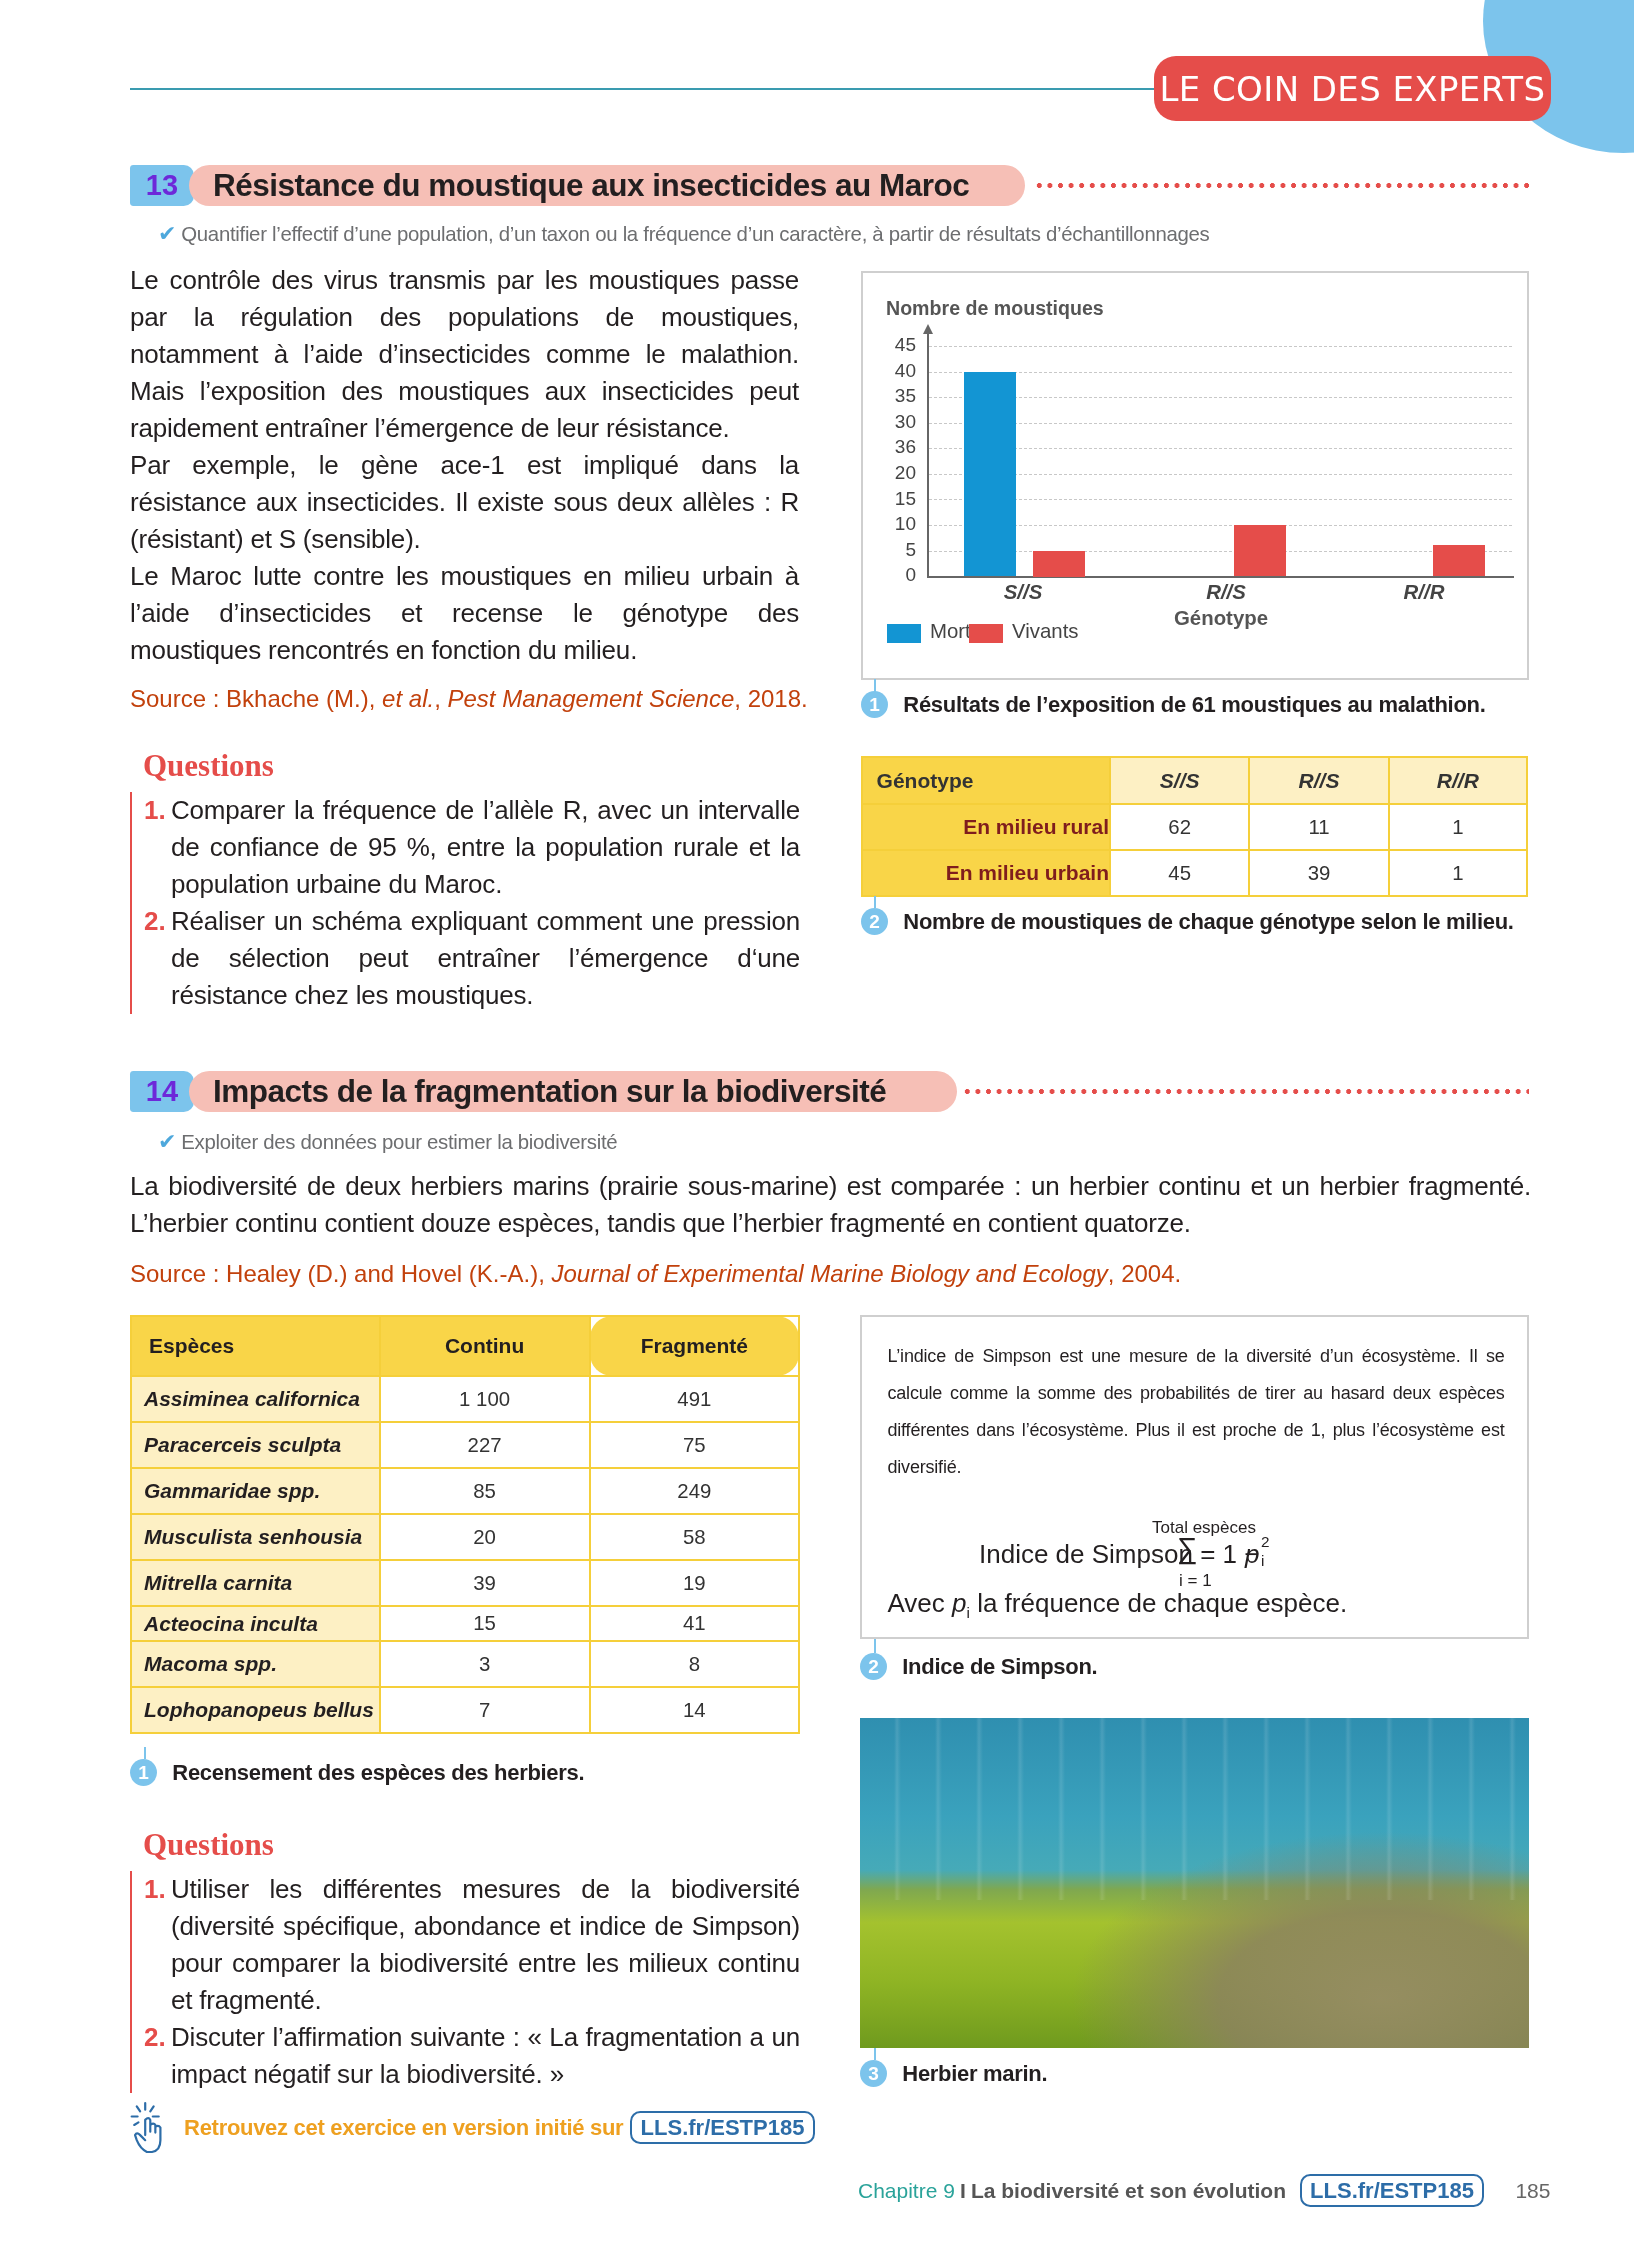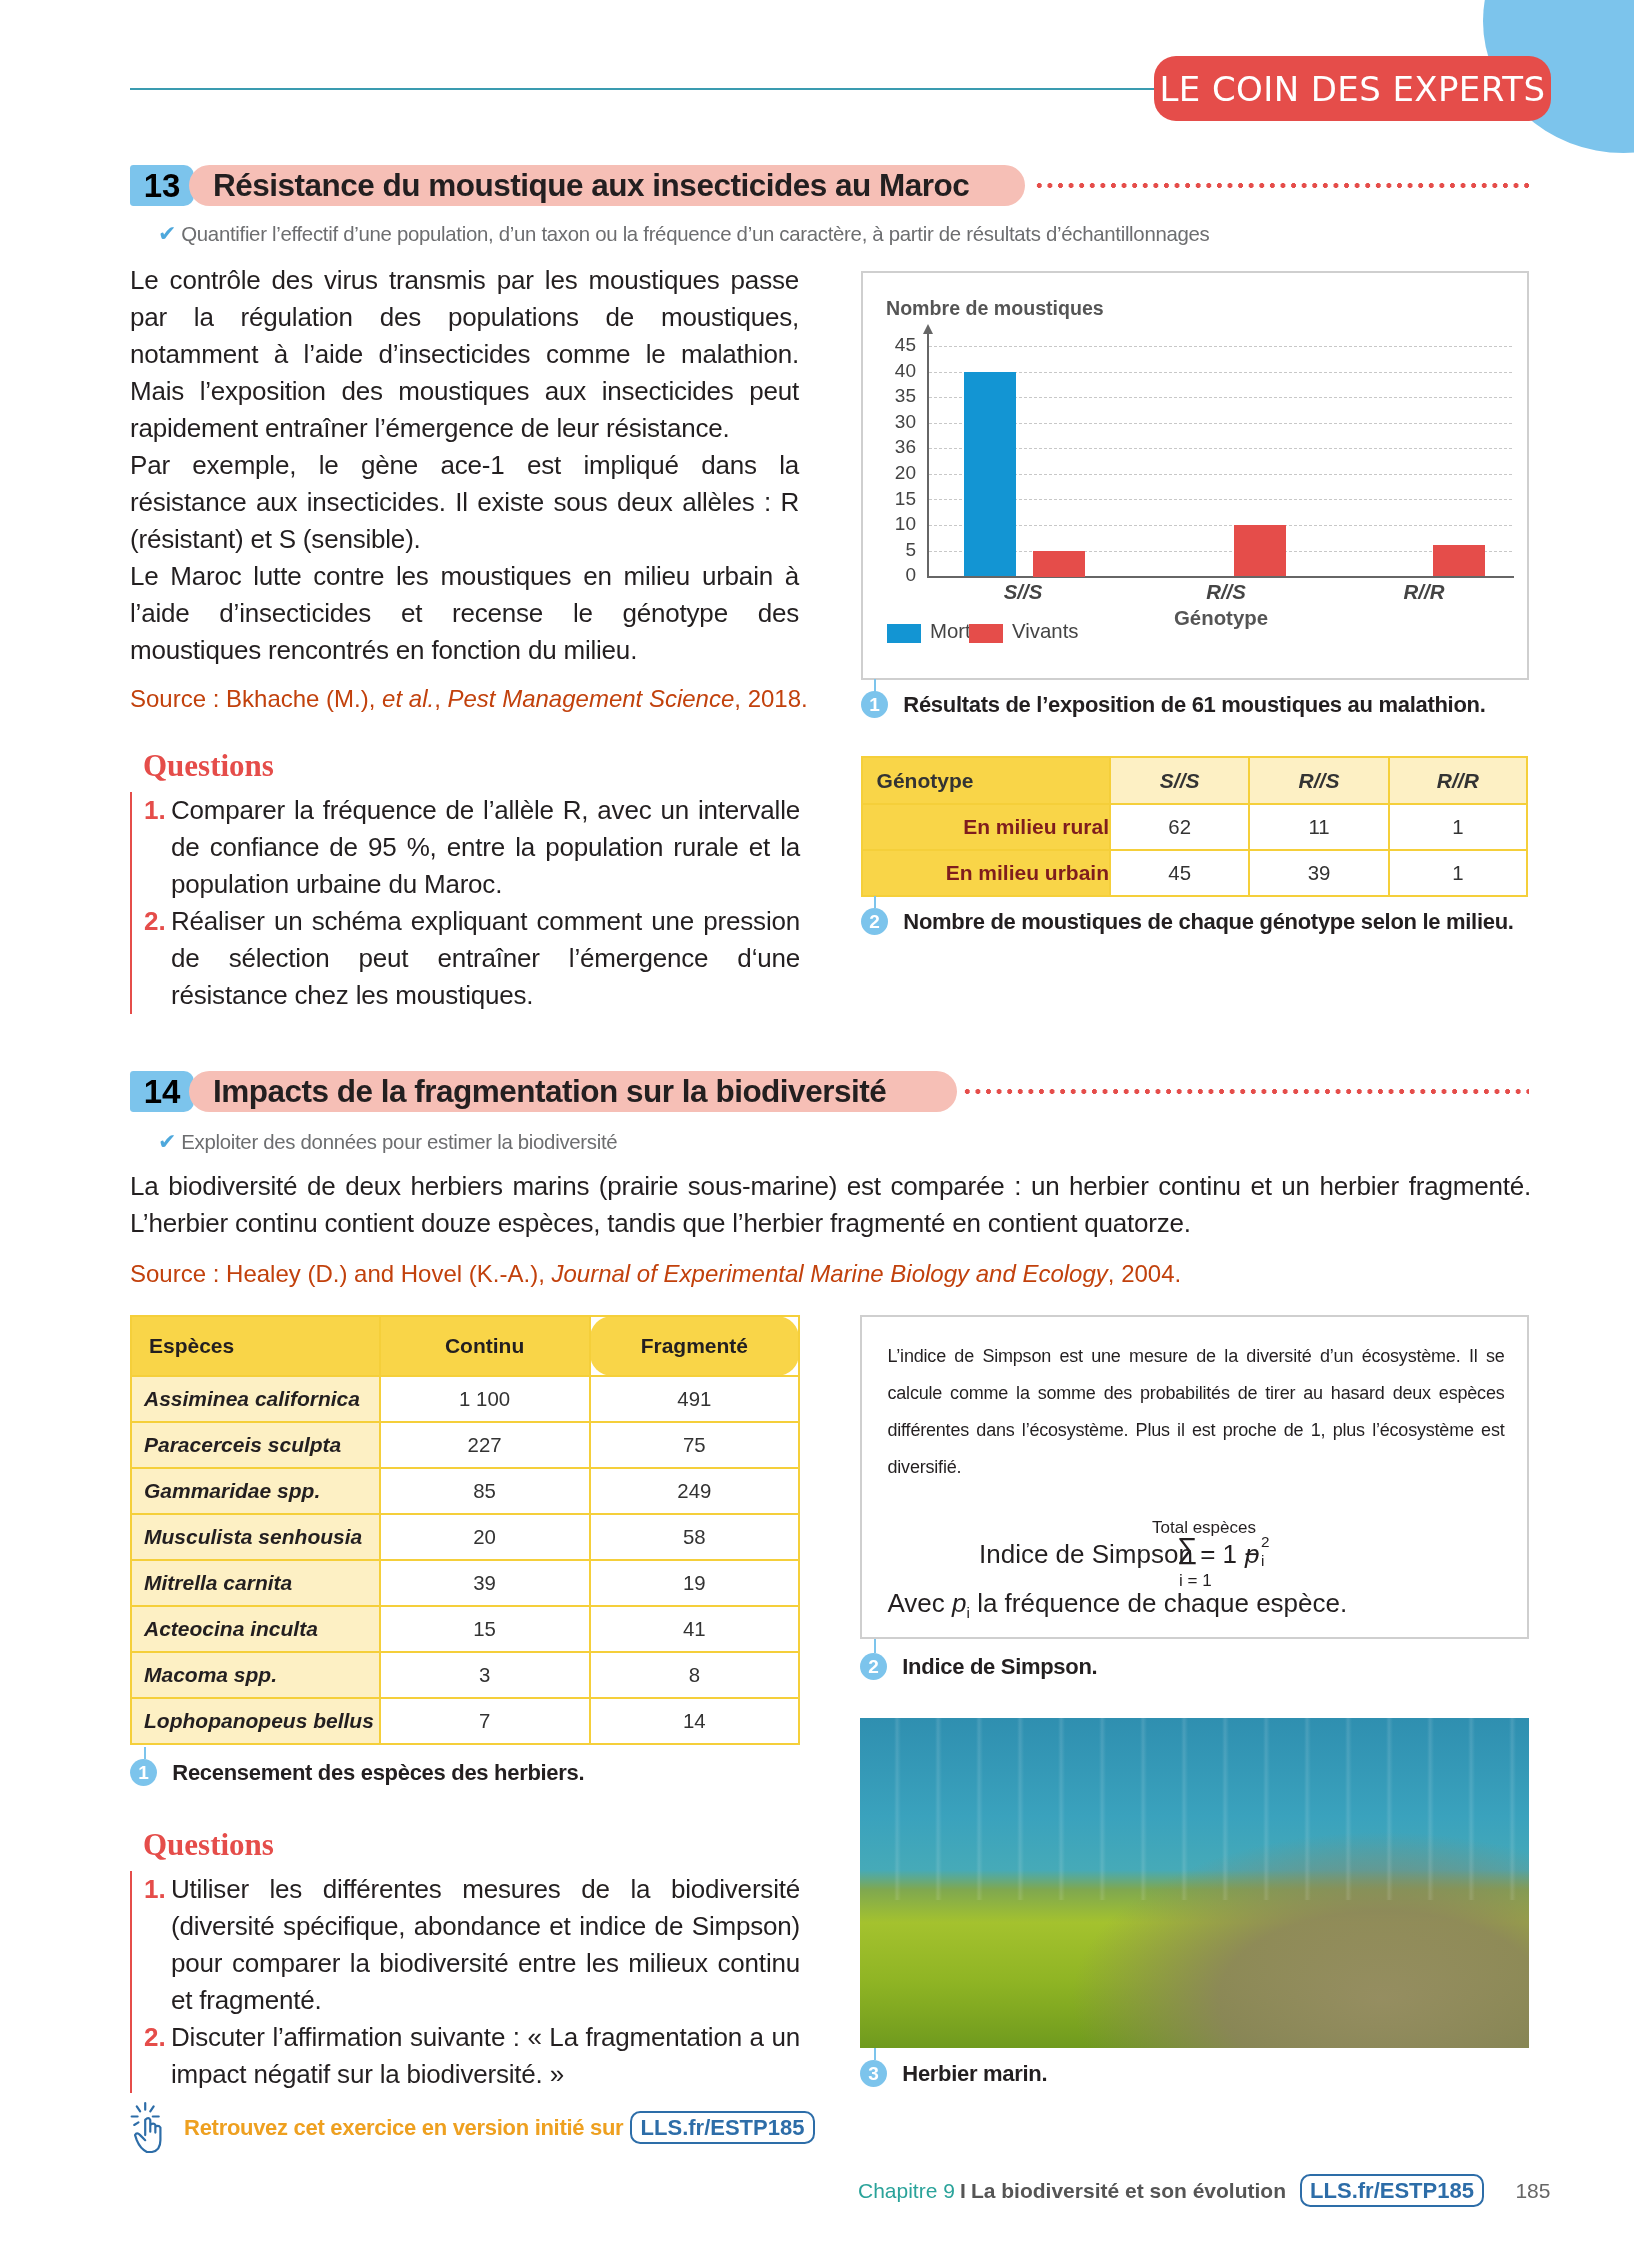--- a/index.html
+++ b/index.html
@@ -6,21 +6,21 @@
   html, body { width: 1635px; height: 2261px; background: #ffffff; overflow: hidden; }
   body { position: relative; font-family: "Liberation Sans", "DejaVu Sans", sans-serif; color: #2b2b2b; }
   .abs { position: absolute; }
 
   
   .blue-circle { position: absolute; left: 1483px; top: -111px; width: 281px; height: 264px; border-radius: 50%; background: #7cc4ec; }
   .header-line { position: absolute; left: 130px; top: 88px; width: 1030px; height: 1.7px; background: #3a9bb0; }
   .experts-pill { position: absolute; left: 1154px; top: 56px; width: 397px; height: 65px; border-radius: 22px; background: #e54d4a; color: #fff; font-size: 34px; letter-spacing: 0.4px; display: flex; align-items: center; justify-content: center; font-family: "DejaVu Sans", sans-serif; }
 
   
-  .sec-badge { position: absolute; width: 64px; height: 41px; background: #7cc4ec; color: #000000; font-weight: bold; font-size: 33px; display: flex; align-items: center; justify-content: center; border-radius: 3.4px 10.2px 10.2px 3.4px; font-family: "Liberation Sans", sans-serif; }
+  .sec-badge { position: absolute; width: 64px; height: 41px; background: #7cc4ec; color: #6d28d9; font-weight: bold; font-size: 29px; display: flex; align-items: center; justify-content: center; border-radius: 3.4px 10.2px 10.2px 3.4px; font-family: "Liberation Sans", sans-serif; }
   .sec-title { position: absolute; height: 41px; background: #f6bfb6; border-radius: 20.4px; padding: 0 24px; font-weight: bold; font-size: 31.5px; color: #231f20; display: flex; align-items: center; white-space: nowrap; font-family: "Liberation Sans", sans-serif; letter-spacing: -0.5px; }
   .dots { position: absolute; height: 6.8px; background-image: radial-gradient(circle, #e54d4a 2.2px, transparent 2.6px); background-size: 10.6px 6.8px; background-repeat: repeat-x; }
   .skill { position: absolute; font-size: 20.4px; color: #6d6e70; white-space: nowrap; letter-spacing: -0.3px; }
   .skill .check { color: #4ea8dc; font-size: 22px; margin-right: 5.1px; }
 
   .body-text { position: absolute; font-size: 26px; line-height: 37px; color: #231f20; text-align: justify; letter-spacing: -0.2px; }
   .source { position: absolute; font-size: 24px; color: #c2410c; white-space: nowrap; text-align: center; }
   .source i { font-style: italic; }
 
   
@@ -234,21 +234,21 @@
     <tr style="height:46px;">
           <td class="rowh">Musculista senhousia</td>
           <td>20</td>
           <td>58</td>
         </tr>
     <tr style="height:46px;">
           <td class="rowh">Mitrella carnita</td>
           <td>39</td>
           <td>19</td>
         </tr>
-    <tr style="height:46px;margin-top:27px;">
+    <tr style="height:35px;margin-top:27px;">
           <td class="rowh">Acteocina inculta</td>
           <td>15</td>
           <td>41</td>
         </tr>
     <tr style="height:46px;">
           <td class="rowh">Macoma spp.</td>
           <td>3</td>
           <td>8</td>
         </tr>
     <tr style="height:46px;">

